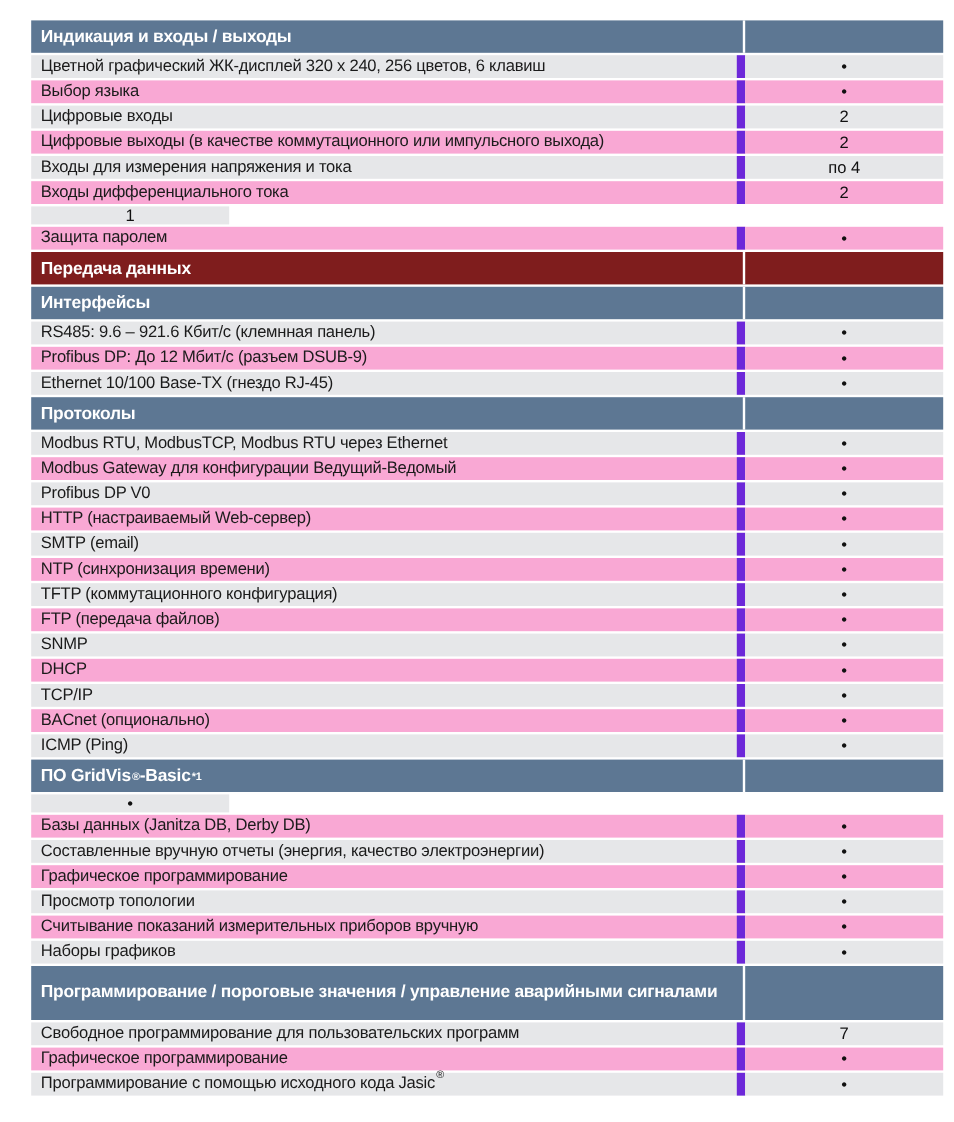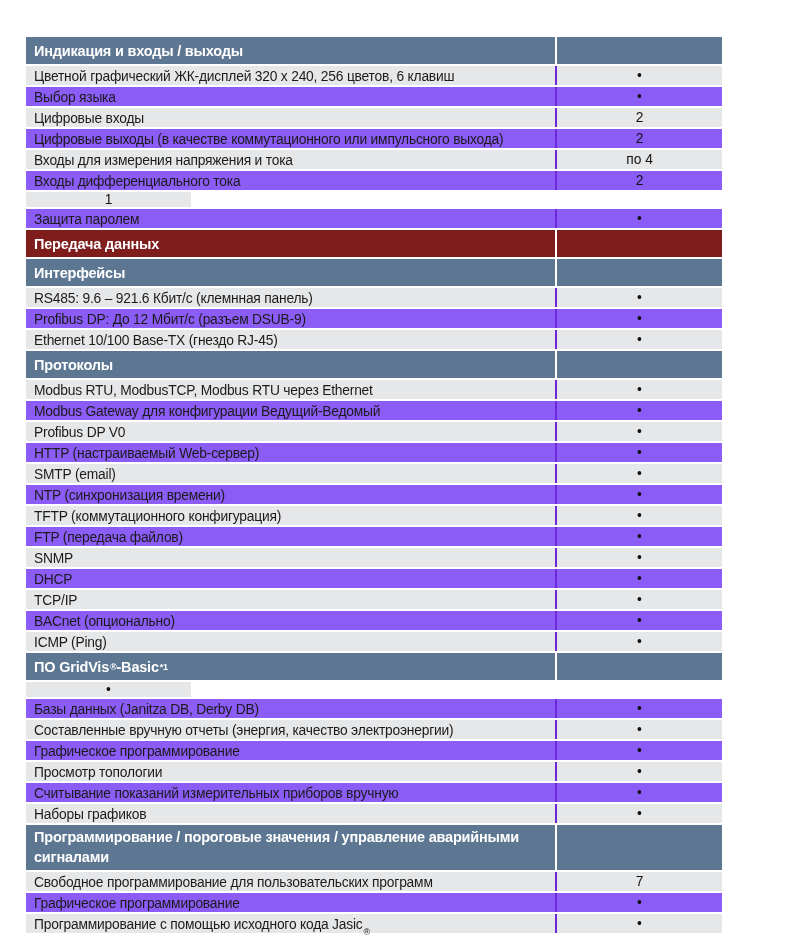--- a/index.html
+++ b/index.html
@@ -1,37 +1,37 @@
 <!DOCTYPE html>
 <html><head>
 <meta charset="utf-8">
 <style>
   html,body{margin:0;padding:0;}
   body{
     width:795px;height:935px;position:relative;background:#ffffff;
     font-family:"Liberation Sans", sans-serif;
   }
-  .spec-table{position:absolute;left:26px;top:17px;width:696px;margin-top:20px;}
+  .spec-table{position:absolute;left:26px;top:17px;width:760px;}
   .sec-header{display:flex;align-items:stretch;margin-bottom:2px;}
   .sec-header.sub{background:#5d7793;}
   .sec-header.major{background:#7f1d1d;}
   .hc1{
     flex:1;display:flex;align-items:center;min-height:27px;
     padding:2px 8px;color:#ffffff;font-weight:bold;font-size:14.5px;
     letter-spacing:-0.2px;border-right:2px solid #ffffff;box-sizing:border-box;
   }
   .sec-header.tall .hc1{min-height:45px;line-height:1.35;}
   .hc2{width:165px;}
   .trow{display:flex;margin-bottom:2px;}
   .trow.base .c1,.trow.base .c2{background:#e6e7e9;}
-  .trow.alt  .c1,.trow.alt  .c2{background:#8b5cf6;}
+  .trow.alt  .c1,.trow.alt  .c2{background:#f9a8d4;}
   .c1{
-    flex:1;min-height:19px;display:flex;align-items:flex-end;
+    flex:1;min-height:19px;display:flex;align-items:flex-start;
     padding:1px 8px;font-size:13.8px;color:#1b1b1b;letter-spacing:-0.2px;
-    border-right:2px solid #6d28d9;box-sizing:border-box;
+    border-right:7px solid #6d28d9;box-sizing:border-box;
   }
   .c2{
     width:165px;display:flex;align-items:center;justify-content:center;
     font-size:13.8px;color:#111111;
   }
   sup{font-size:9px;line-height:0;margin-left:1px;}
 </style>
 </head>
 <body>
 

